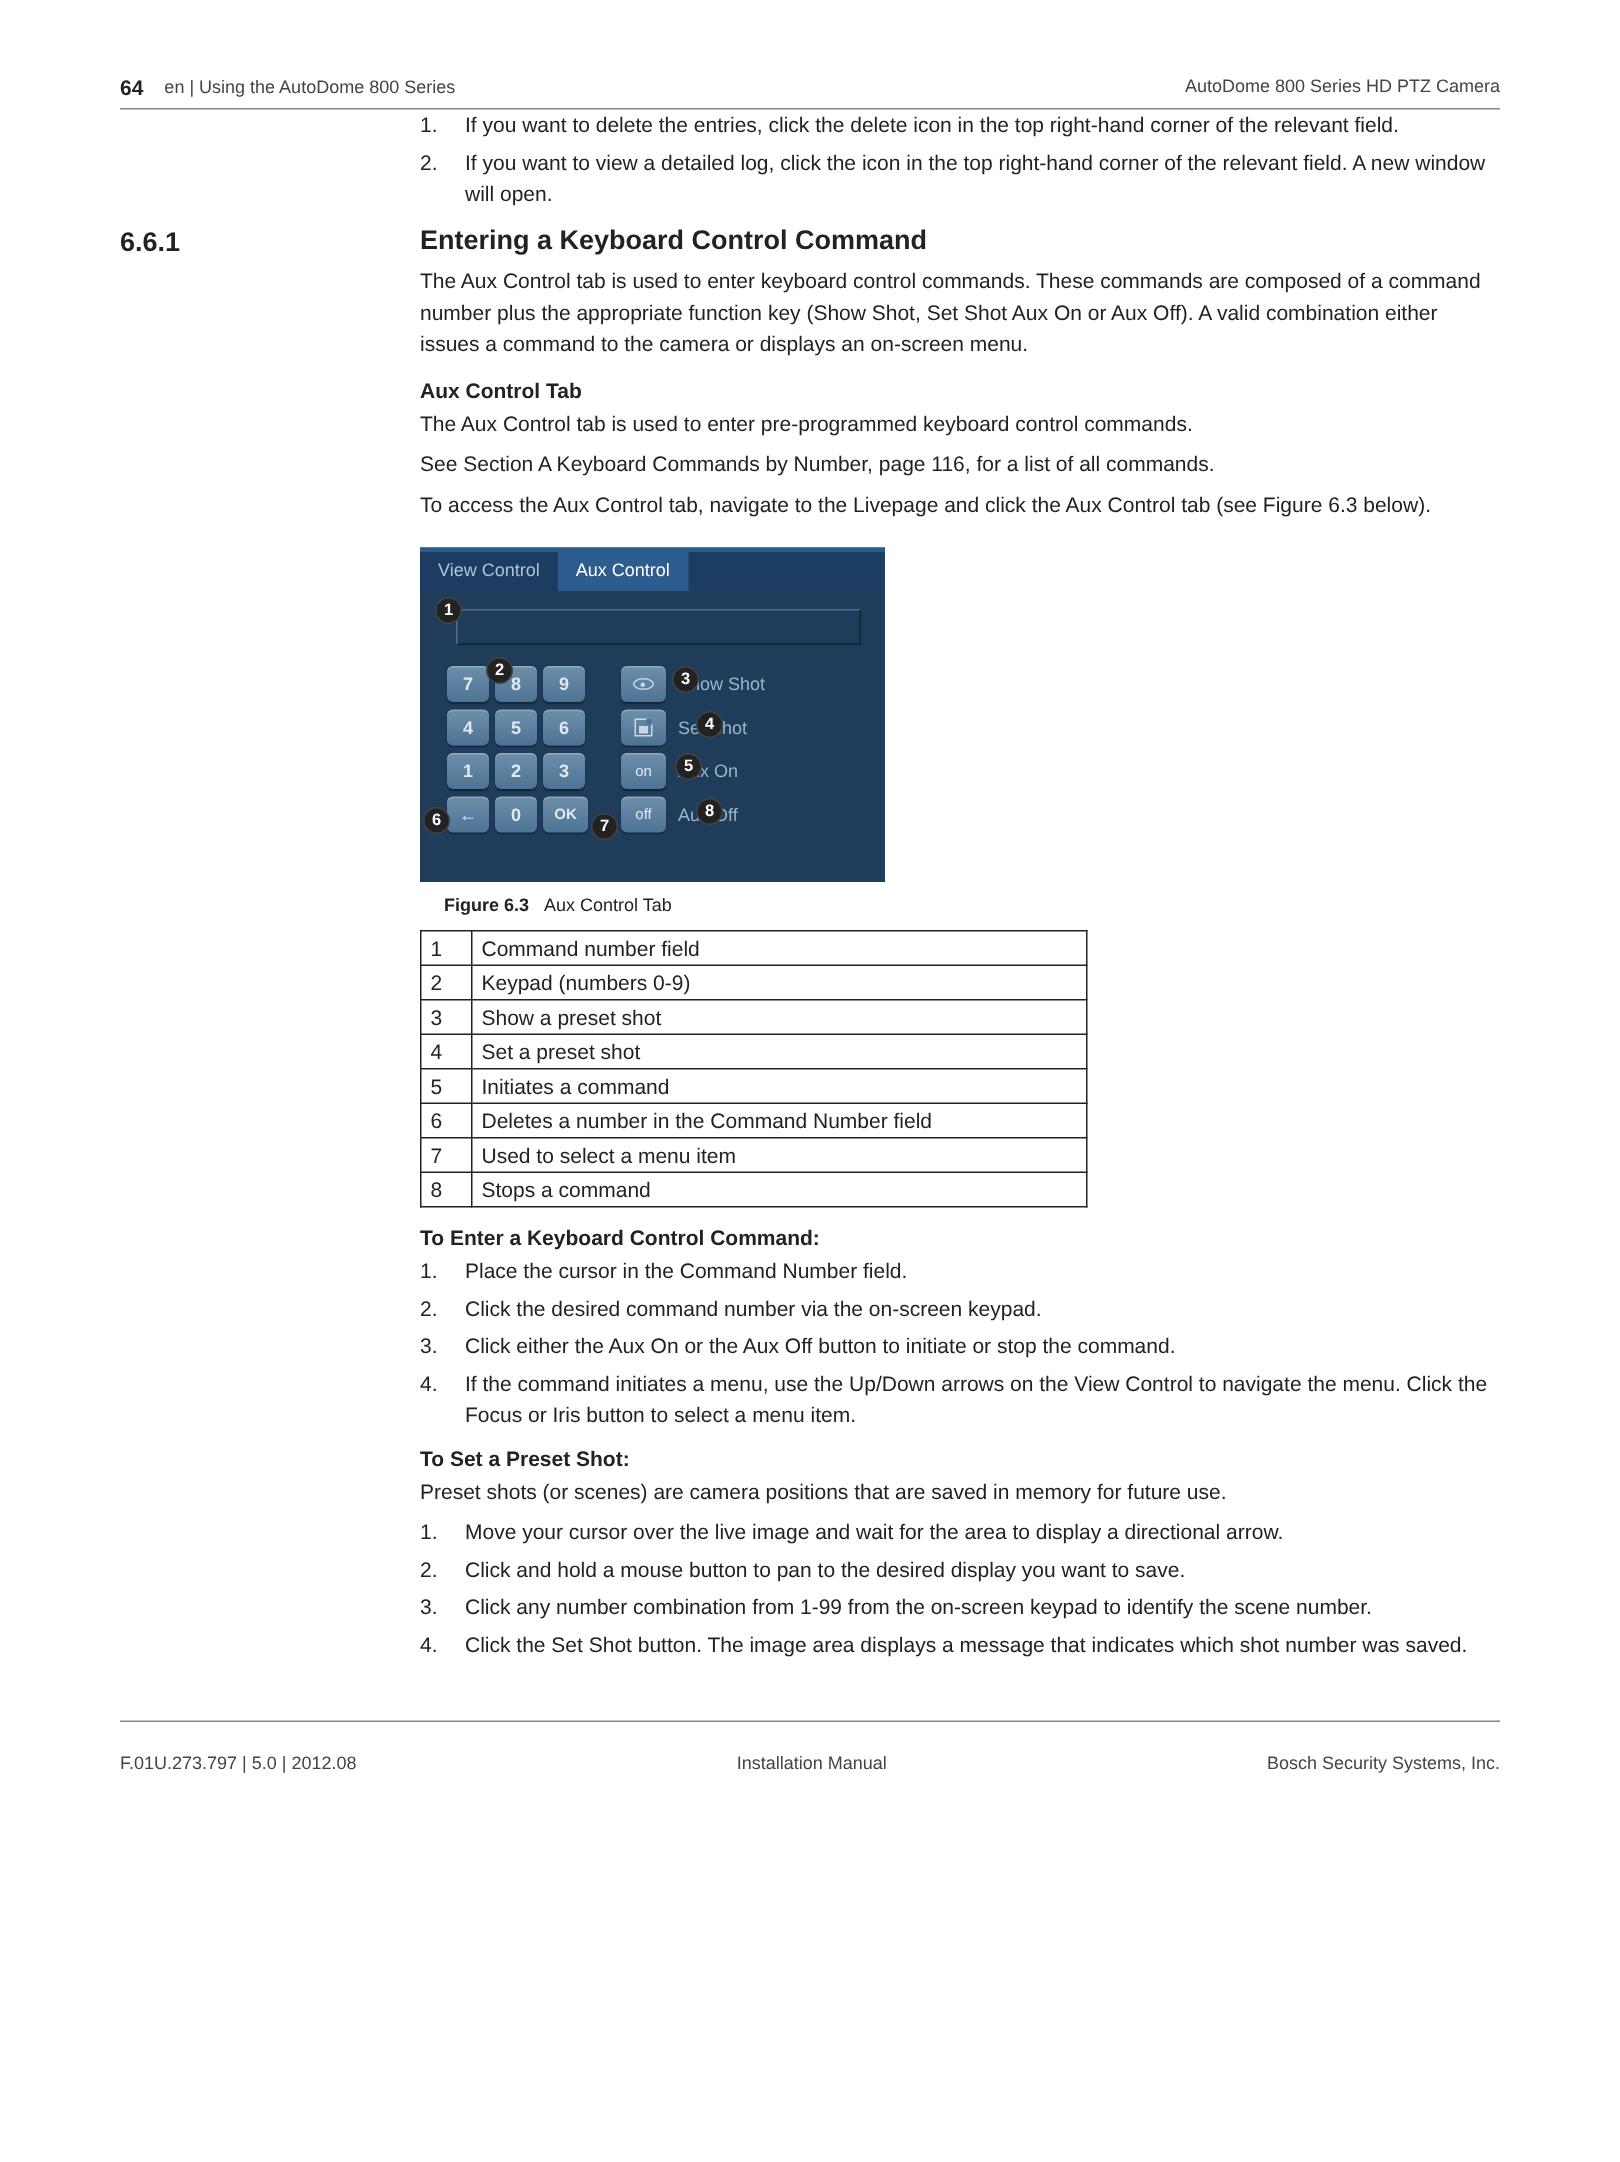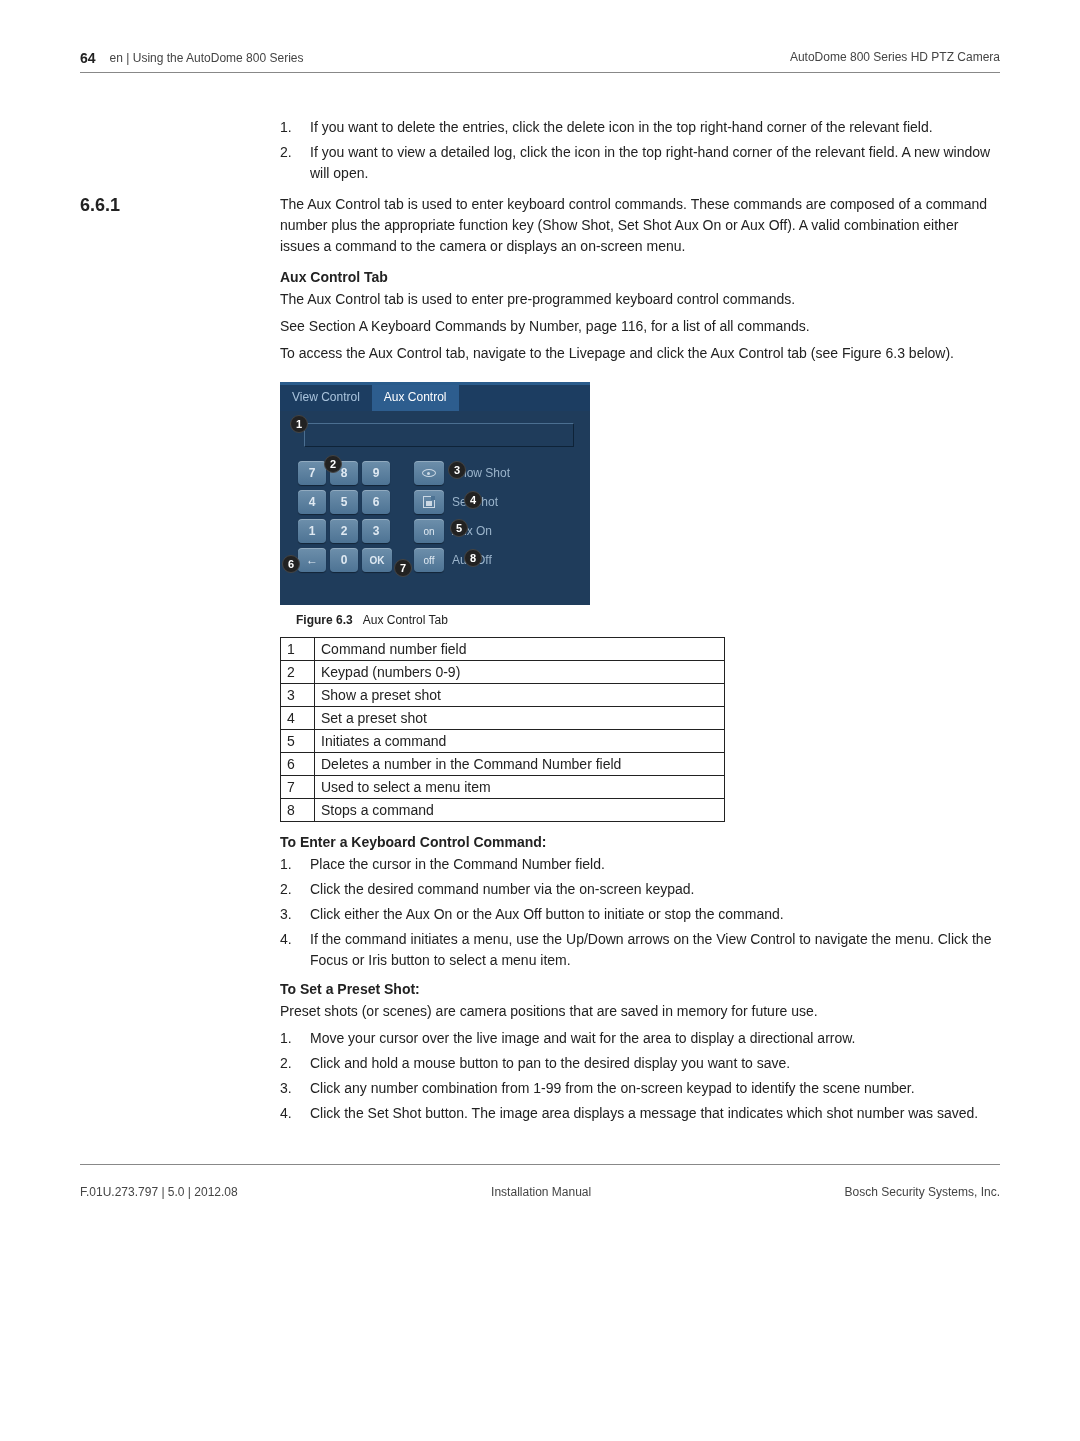--- a/index.html
+++ b/index.html
@@ -1,18 +1,18 @@
 <!DOCTYPE html>
 <html><head>
   <meta charset="utf-8">
   <style>
     * { margin: 0; padding: 0; box-sizing: border-box; }
     body { font-family: Arial, Helvetica, sans-serif; font-size: 14px; color: #222; background: #fff; width: 1080px; margin: 0 auto; }
     .page { padding: 50px 80px 30px 80px; }
-    .header { display: flex; justify-content: space-between; border-bottom: 1px solid #888; padding-bottom: 6px; margin-bottom: 44px; }
+    .header { display: flex; justify-content: space-between; border-bottom: 1px solid #888; padding-bottom: 6px; }
     .header .left { display:flex; align-items:center; }
     .header .pnum { font-weight: bold; margin-right: 14px; }
     .header .htxt, .header .rtxt { font-size: 12px; color: #444; }
     .body-area { margin-left: 200px; }
     .row { display: flex; }
     .secno { width: 200px; font-size: 18px; font-weight: bold; padding-top:1px; }
     .h2 { font-size: 18px; font-weight: bold; margin-bottom: 6px; }
     .para { margin-bottom: 6px; line-height: 1.5; }
     .bold { font-weight: bold; margin-top: 12px; margin-bottom: 4px; }
     .italic { }
@@ -70,20 +70,21 @@
       <li>
           <span class="num">2.</span>
           <span class="txt">If you want to view a detailed log, click the icon in the top right-hand corner of the relevant field. A new window will open.</span>
         </li>
     </ol>
   </div>
 
   <div class="row">
     <div class="secno">6.6.1</div>
     <div style="flex:1">
+      <div class="h2">Entering a Keyboard Control Command</div>
       <div class="para">The Aux Control tab is used to enter keyboard control commands. These commands are composed of a command number plus the appropriate function key (Show Shot, Set Shot Aux On or Aux Off). A valid combination either issues a command to the camera or displays an on-screen menu.</div>
 
       <div class="bold">Aux Control Tab</div>
       <div class="para">The Aux Control tab is used to enter pre-programmed keyboard control commands.</div>
       <div class="para">
         <span>See </span><span class="italic">Section A Keyboard Commands by Number, page 116</span><span>, for a list of all commands.</span>
       </div>
       <div class="para">
         <span>To access the Aux Control tab, navigate to the Livepage and click the Aux Control tab (see </span><span class="italic">Figure 6.3</span><span> below).</span>
       </div>

